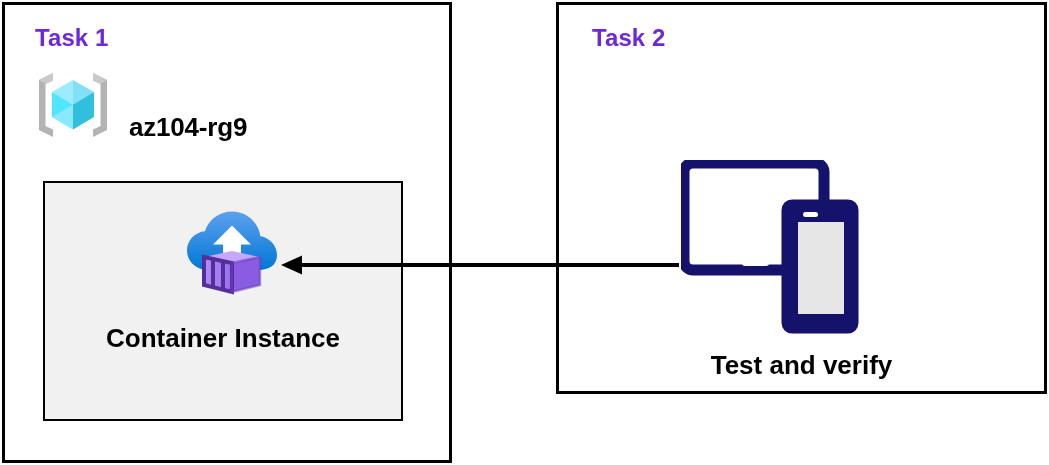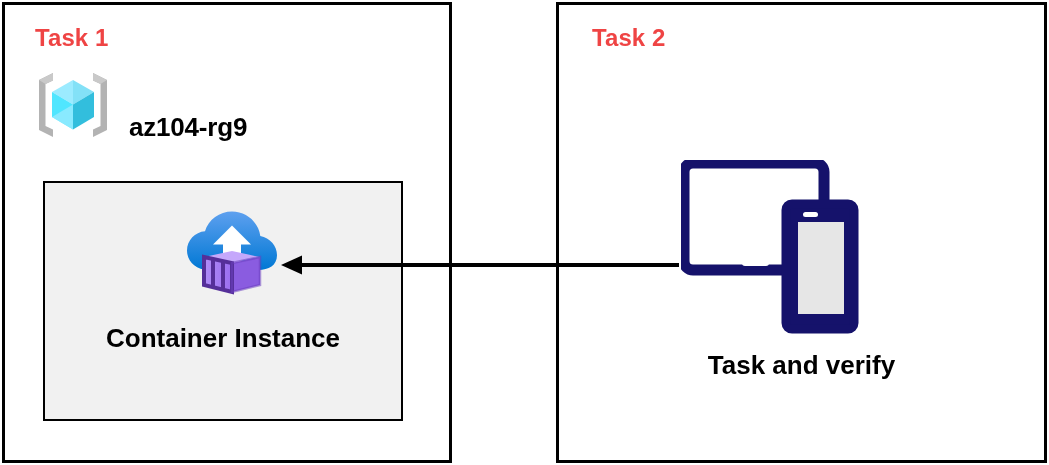--- a/index.html
+++ b/index.html
@@ -33,28 +33,28 @@
   #panel-task1 {
     left: 2px;
     top: 2px;
     width: 450px;
     height: 461px;
   }
   #panel-task2 {
     left: 556px;
     top: 2px;
     width: 491px;
-    height: 461px;
+    height: 392px;
   }
 
   .panel-title {
     position: absolute;
     font-size: 24px;
     font-weight: bold;
-    color: #ef4444;
+    color: #6d28d9;
     letter-spacing: 0.1px;
     white-space: nowrap;
   }
   #title-task1 { left: 30px; top: 19px; }
   #title-task2 { left: 33px; top: 19px; }
 
   
   #rg-row {
     position: absolute;
     left: 30px;
@@ -217,20 +217,20 @@
 
     <rect x="61" y="100" width="27" height="6" rx="3" ry="3" fill="#ffffff"></rect>
 
     <rect x="105" y="44" width="68" height="125" rx="6" ry="6" fill="#15126b" stroke="#15126b" stroke-width="9"></rect>
 
     <rect x="117" y="62" width="46" height="92" fill="#e6e6e6"></rect>
 
     <rect x="122" y="52" width="15" height="5" rx="2.5" ry="2.5" fill="#ffffff"></rect>
   </svg>
 
-  <div id="devices-label">Task and verify</div>
+  <div id="devices-label">Test and verify</div>
 
   <svg id="arrow-svg" viewBox="0 0 408 36">
     <line x1="24" y1="17" x2="404" y2="17" stroke="#000000" stroke-width="4"></line>
     <path d="M6 17 L27 7.5 L27 26.5 Z" fill="#000000"></path>
   </svg>
 
 </div>
 
 </body></html>

